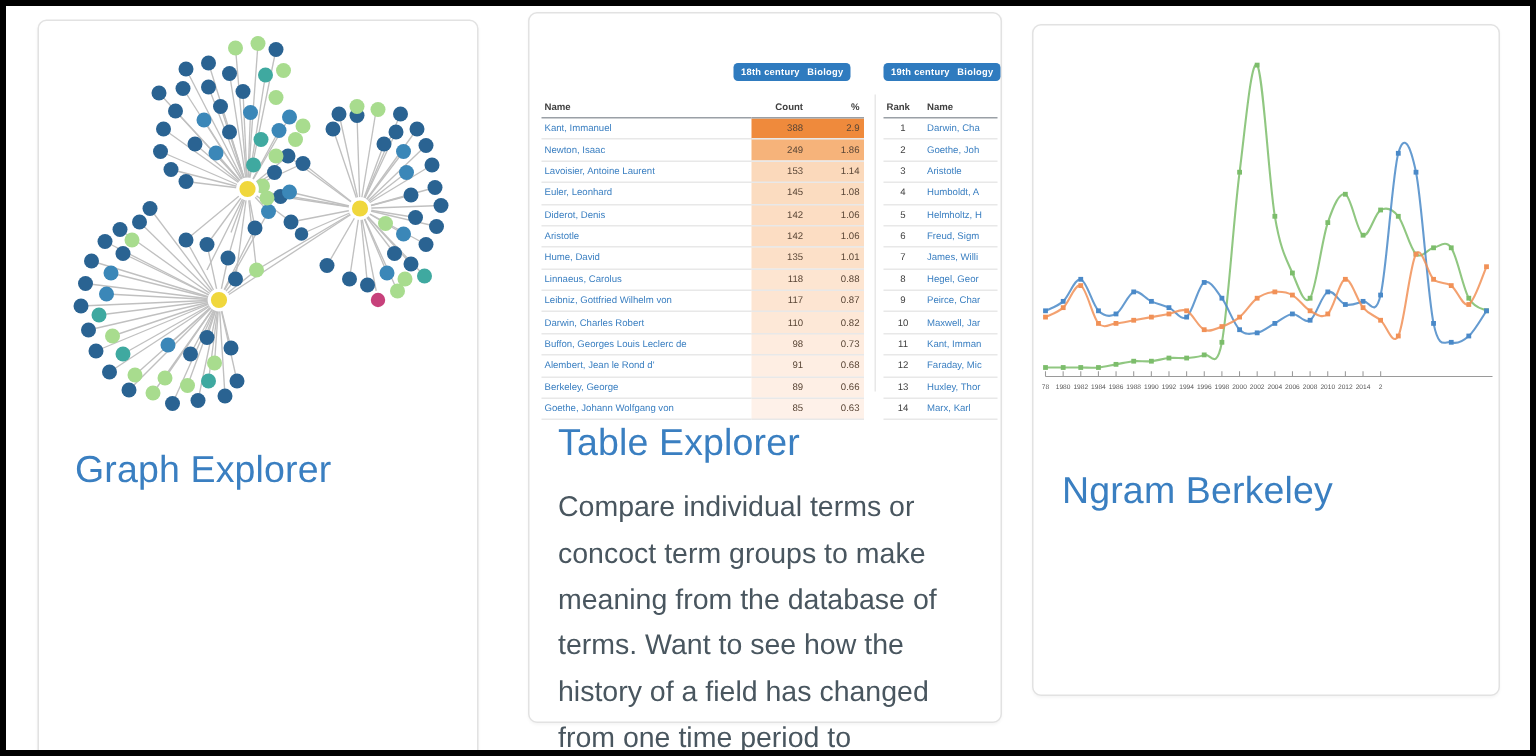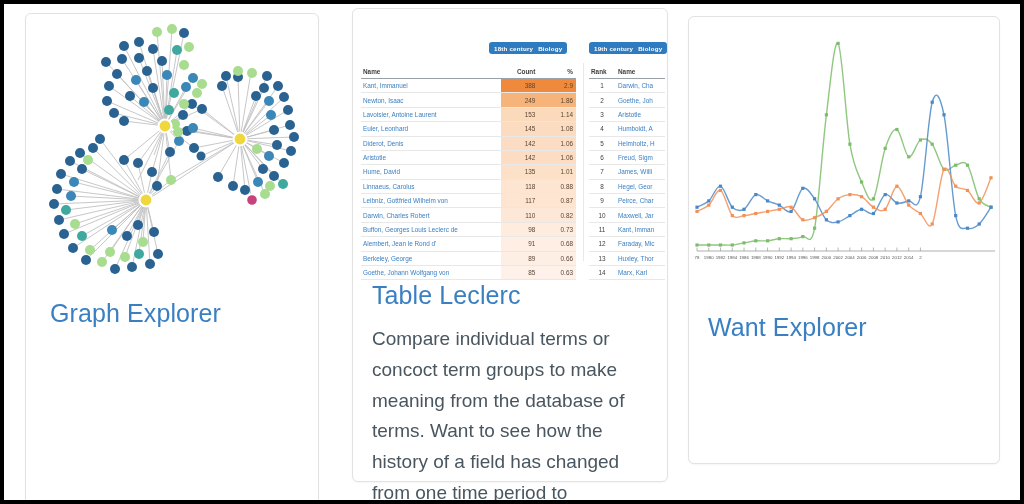--- a/index.html
+++ b/index.html
@@ -508,21 +508,21 @@
               <td class="rname">Huxley, Thor</td>
             </tr>
             <tr>
               <td class="rank">14</td>
               <td class="rname">Marx, Karl</td>
             </tr>
           </tbody>
       </table>
     </div>
     <div class="txtwrap">
-      <h2 class="card-title">Table Leclerc</h2>
+      <h2 class="card-title">Table Explorer</h2>
       <p class="card-body">Compare individual terms or concoct term groups to make meaning from the database of terms. Want to see how the history of a field has changed from one time period to another? Or how the focus of one journal differs from another? -- then this tool is perfect for the job.</p>
     </div>
   </div>
 
   <div class="card" id="card-ngram">
     <div class="chart-wrap">
       <svg id="ngram-svg" width="308" height="252" viewBox="0 0 308 252">
           <path d="M6.0 218.0 C8.0 218.0,13.8 218.0,17.8 218.0 C21.7 218.0,25.6 218.0,29.5 218.0 C33.4 218.0,37.4 218.3,41.3 218.0 C45.2 217.7,49.1 216.6,53.0 215.9 C57.0 215.2,60.9 214.2,64.8 213.8 C68.7 213.5,72.6 214.2,76.6 213.8 C80.5 213.5,84.4 212.0,88.3 211.7 C92.2 211.3,96.2 212.0,100.1 211.7 C104.0 211.3,107.9 211.3,111.8 209.6 C115.8 207.8,119.7 221.5,123.6 201.2 C127.5 180.9,131.4 118.6,135.4 87.8 C139.3 57.0,143.2 11.5,147.1 16.4 C151.0 21.3,155.0 94.1,158.9 117.2 C162.8 140.3,166.7 145.9,170.6 155.0 C174.6 164.1,178.5 177.4,182.4 171.8 C186.3 166.2,190.2 132.9,194.2 121.4 C198.1 109.8,202.0 101.1,205.9 102.5 C209.8 103.9,213.8 128.1,217.7 129.8 C221.6 131.6,225.5 115.1,229.4 113.0 C233.4 110.9,237.3 112.3,241.2 117.2 C245.1 122.1,249.0 138.9,253.0 142.4 C256.9 145.9,260.8 138.9,264.7 138.2 C268.6 137.5,272.6 132.6,276.5 138.2 C280.4 143.8,284.3 164.8,288.2 171.8 C292.2 178.8,298.0 178.8,300.0 180.2" fill="none" stroke="#7cbd6b" stroke-width="1.4" stroke-opacity="0.85"></path>
           <rect x="4.4" y="216.4" width="3.2" height="3.2" fill="#7cbd6b"></rect>
           <rect x="16.2" y="216.4" width="3.2" height="3.2" fill="#7cbd6b"></rect>
@@ -641,17 +641,17 @@
           <text x="194.16" y="232" text-anchor="middle" class="xtick">2010</text>
           <line x1="205.92000000000002" y1="220.5" x2="205.92000000000002" y2="224" stroke="#9a9a9a" stroke-width="0.7"></line>
           <text x="205.92000000000002" y="232" text-anchor="middle" class="xtick">2012</text>
           <line x1="217.67999999999998" y1="220.5" x2="217.67999999999998" y2="224" stroke="#9a9a9a" stroke-width="0.7"></line>
           <text x="217.67999999999998" y="232" text-anchor="middle" class="xtick">2014</text>
           <line x1="229.44" y1="220.5" x2="229.44" y2="224" stroke="#9a9a9a" stroke-width="0.7"></line>
           <text x="229.44" y="232" text-anchor="middle" class="xtick">2</text>
         </svg>
     </div>
     <div class="txtwrap">
-      <h2 class="card-title">Want Explorer</h2>
+      <h2 class="card-title">Ngram Berkeley</h2>
     </div>
   </div>
 
 </div>
 
 </body></html>

